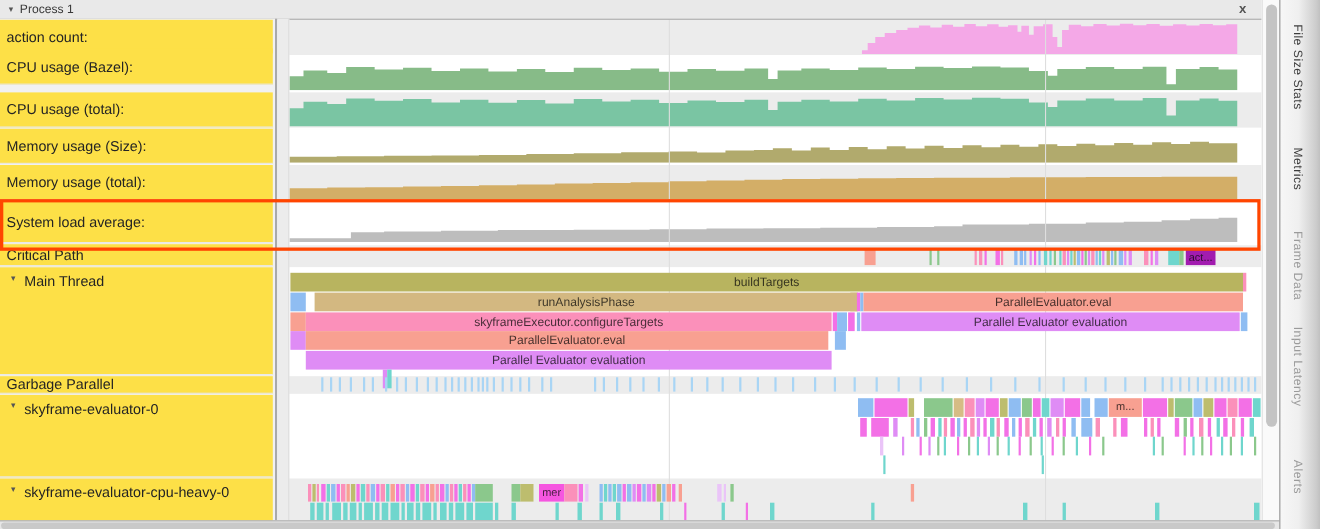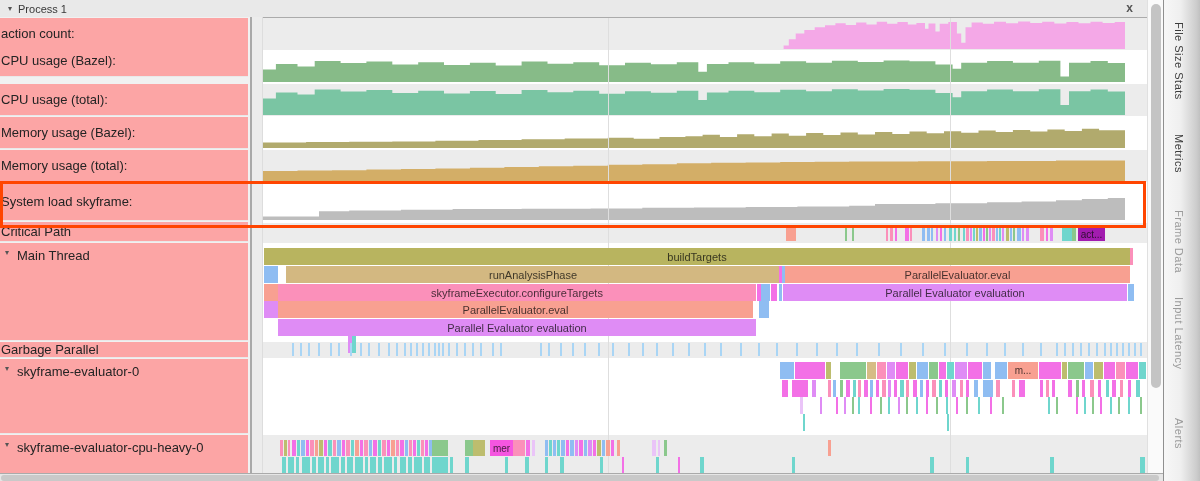--- a/index.html
+++ b/index.html
@@ -8,21 +8,21 @@
   
   .proc-header{position:absolute;left:0;top:0;width:1147px;height:17px;background:#e9e9e9;
        border-bottom:1px solid #ababab;display:flex;align-items:center;z-index:4;}
   .proc-header .tri{font-size:8px;color:#555;margin:0 6px 0 8px;}
   .proc-header .ttl{font-size:11px;color:#383838;}
   .close-x{position:absolute;right:14px;top:1px;font-size:12px;color:#555;cursor:pointer;font-weight:bold;}
   
   .labels{position:absolute;left:0;top:17px;width:250px;height:456px;background:#f1f1f1;
        border-right:2px solid #a9a9a9;z-index:4;}
   .lrow{position:absolute;left:0;width:248px;box-sizing:border-box;border-bottom:1px solid #e9e9e9;
-       display:flex;align-items:center;font-size:13px;color:#242424;padding-left:1px;background:#fca5a5;}
+       display:flex;align-items:center;font-size:13px;color:#242424;padding-left:6px;background:#fde047;}
   .lrow.top{align-items:flex-start;padding-top:5px;}
   .lrow .tri{font-size:8px;color:#555;margin-right:8px;margin-left:4px;}
   .gutter{position:absolute;left:252px;top:17px;width:10px;height:456px;background:#ececec;
        border-right:1px solid #ddd;z-index:4;}
   
   .tracks{position:absolute;left:262px;top:17px;width:885px;height:457px;overflow:hidden;}
   .trow{position:absolute;left:0;width:885px;z-index:1;}
   .trow.alt{background:#ececec;}
   .trow.white{background:#fff;}
   .grid{position:absolute;width:1px;top:0;height:457px;background:#dedede;z-index:2;}
@@ -64,27 +64,27 @@
     <div class="lrow" style="top:1px;height:31px">
         <span>action count:</span>
       </div>
     <div class="lrow" style="top:27px;height:33px">
         <span>CPU usage (Bazel):</span>
       </div>
     <div class="lrow" style="top:67px;height:32px">
         <span>CPU usage (total):</span>
       </div>
     <div class="lrow" style="top:100px;height:32px">
-        <span>Memory usage (Bazel):</span>
+        <span>Memory usage (Size):</span>
       </div>
     <div class="lrow" style="top:133px;height:32px">
         <span>Memory usage (total):</span>
       </div>
     <div class="lrow" style="top:166px;height:38px">
-        <span>System load skyframe:</span>
+        <span>System load average:</span>
       </div>
     <div class="lrow" style="top:205px;height:20px">
         <span>Critical Path</span>
       </div>
     <div class="lrow top" style="top:226px;height:98px">
       <span class="tri">▾</span>
       <span>Main Thread</span>
     </div>
     <div class="lrow" style="top:325px;height:16px">
         <span>Garbage Parallel</span>

